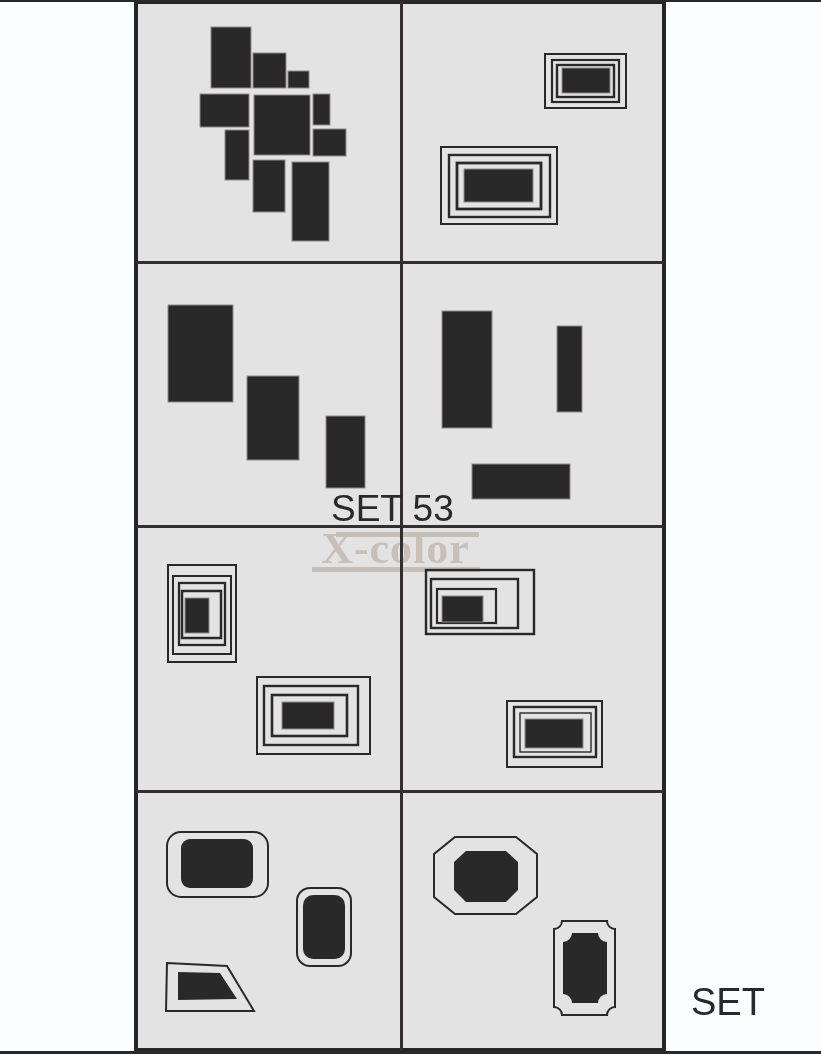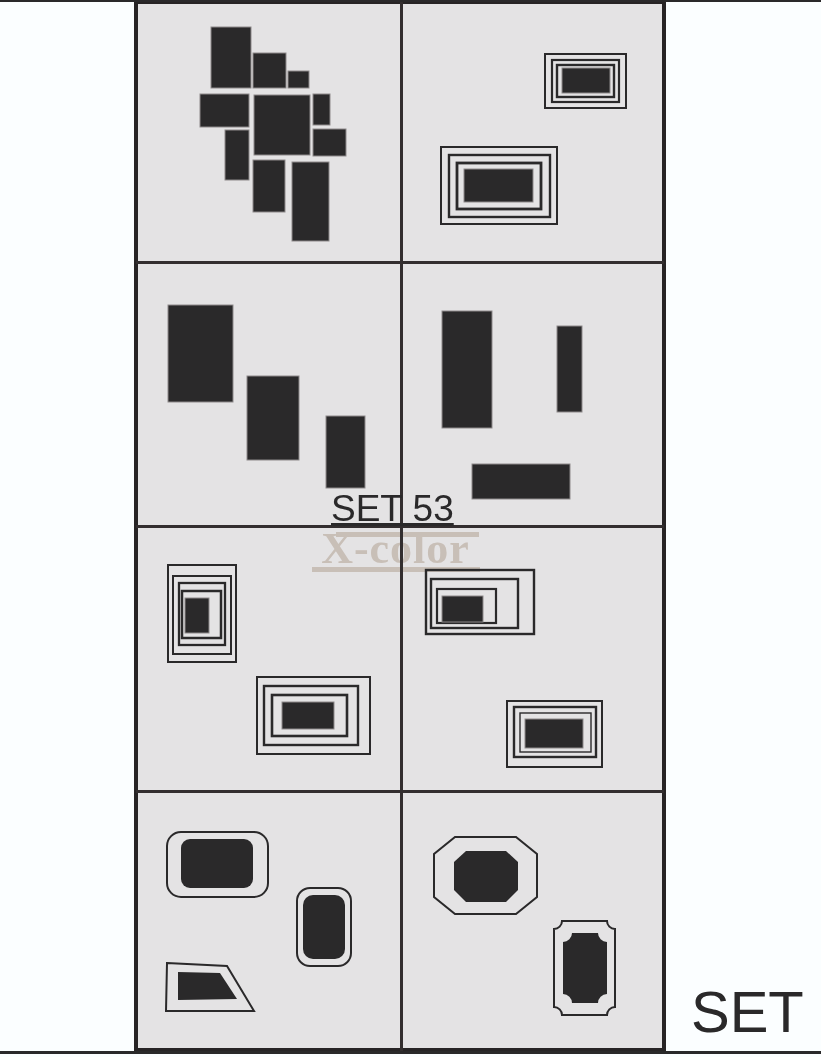--- a/index.html
+++ b/index.html
@@ -39,21 +39,21 @@
     position:absolute;left:308px;top:527px;width:175px;text-align:center;
     font-family:"Liberation Serif",serif;font-weight:bold;
     font-size:44px;line-height:1;letter-spacing:1px;
     color:#c8bfb7;
   }
   .wm-overline{position:absolute;left:336px;top:532px;width:143px;height:5px;background:#c8bfb7;}
   .wm-underline{position:absolute;left:312px;top:567px;width:168px;height:5px;background:#c8bfb7;}
 
   .set-corner{
     position:absolute;left:691px;top:983px;
-    font-size:58px;line-height:1;
+    font-size:38px;line-height:1;
     color:#2b2a2b;z-index:4;
   }
 </style>
 </head>
 <body style="background: rgb(251, 254, 255);">
 
 <div class="stage">
 
   <div class="topline" style="background: rgb(42, 41, 42);"></div>
   <div class="bottomline" style="background: rgb(42, 41, 42);"></div>
@@ -117,16 +117,16 @@
       <rect x="297" y="888" width="54" height="78" rx="13" fill="none" stroke="#2a292a" stroke-width="2"></rect>
       <rect x="303" y="895" width="42" height="64" rx="10" fill="#2a292a"></rect>
       <polygon points="167,963 227,966 254,1011 166,1011" fill="none" stroke="#2a292a" stroke-width="2"></polygon>
       <polygon points="178,972 220,973 237,999 178,1000" fill="#2a292a"></polygon>
       <polygon points="455,837 516,837 537,854 537,897 516,914 455,914 434,897 434,854" fill="none" stroke="#2a292a" stroke-width="2"></polygon>
       <polygon points="466,851 506,851 518,862 518,890 506,902 466,902 454,890 454,862" fill="#2a292a"></polygon>
       <path d="M 562 921 L 607 921 A 8 8 0 0 0 615 929 L 615 1007 A 8 8 0 0 0 607 1015 L 562 1015 A 8 8 0 0 0 554 1007 L 554 929 A 8 8 0 0 0 562 921 Z" fill="none" stroke="#2a292a" stroke-width="2"></path>
       <path d="M 572 933 L 598 933 A 9 9 0 0 0 607 942 L 607 994 A 9 9 0 0 0 598 1003 L 572 1003 A 9 9 0 0 0 563 994 L 563 942 A 9 9 0 0 0 572 933 Z" fill="#2a292a"></path>
     </svg>
 
-  <div class="set-center" style="color: rgb(42, 41, 42); text-decoration: underline;">SET 53</div>
+  <div class="set-center" style="color: rgb(42, 41, 42);">SET 53</div>
   <div class="set-corner" style="color: rgb(42, 41, 42);">SET</div>
 
 </div>
 
 </body></html>

